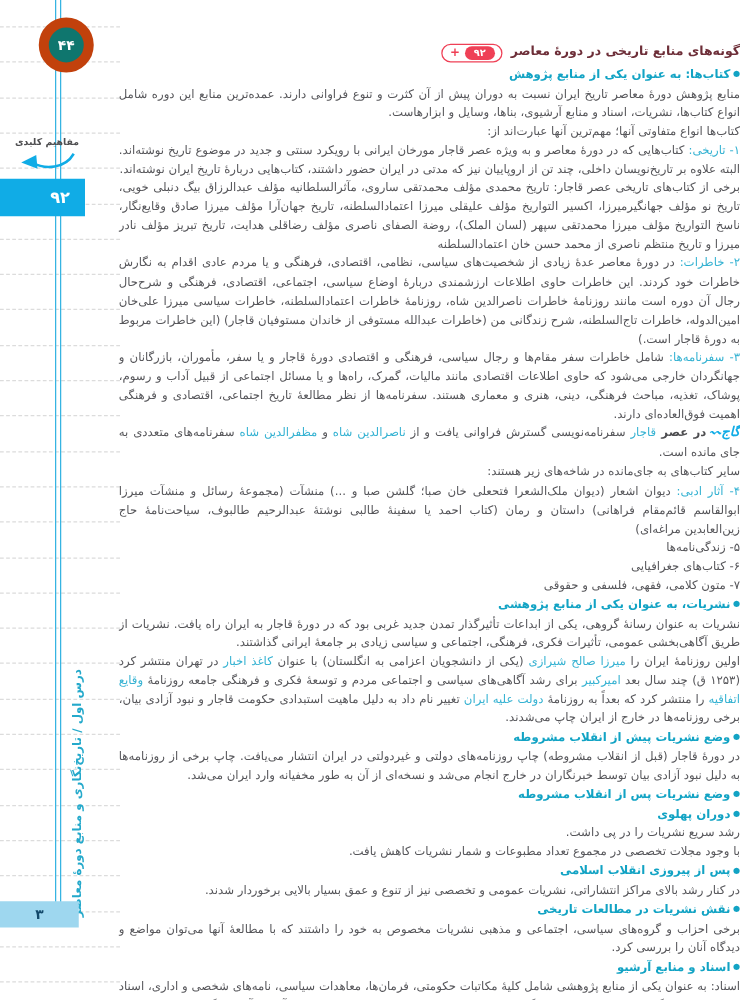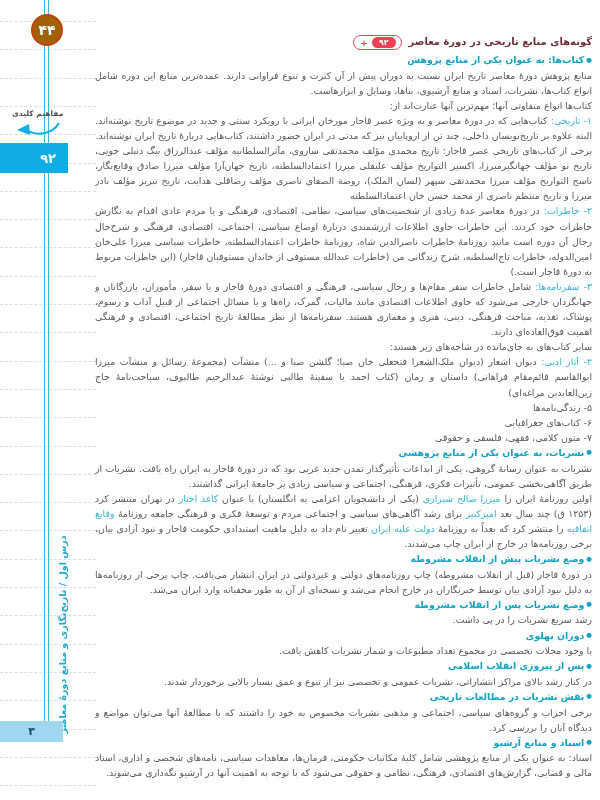--- a/index.html
+++ b/index.html
@@ -6,21 +6,21 @@
   body{
     width:600px;height:800px;background:#ffffff;position:relative;overflow:hidden;
     font-family:"DejaVu Sans", sans-serif;
   }
   
   .rule{position:absolute;left:0;width:96px;height:0;border-top:1px dashed #dcdcdc;z-index:0;}
   
   .spine{position:absolute;left:44px;top:0;height:722px;width:3px;
     border-left:1.5px solid #36b4e2;border-right:1.5px solid #36b4e2;z-index:1;}
   .milestone{position:absolute;left:31px;top:14px;width:28px;height:28px;border-radius:50%;
-    background:#a16207;border:2px solid #c2410c;color:#fff;font-size:14px;font-weight:bold;
+    background:#0f766e;border:8px solid #c2410c;color:#fff;font-size:11px;font-weight:bold;
     display:flex;align-items:center;justify-content:center;z-index:3;}
   .key-label{position:absolute;left:12px;top:109px;width:68px;text-align:left;
     font-size:7.5px;font-weight:bold;color:#4e4e50;z-index:3;}
   .key-arrow{position:absolute;left:16px;top:120px;z-index:3;}
   .section-box{position:absolute;left:0;top:143px;width:68px;height:30px;background:#10ace6;
     color:#fff;font-weight:bold;font-size:13px;display:flex;align-items:center;
     justify-content:flex-end;padding-left:0;padding-right:12px;box-sizing:border-box;z-index:2;
     direction:ltr;}
   .lesson-vert{position:absolute;width:242px;height:15px;left:-57px;top:627px;
     transform:rotate(-90deg);color:#24a9cb;font-weight:bold;font-size:9.5px;direction:rtl;
@@ -109,33 +109,34 @@
       </span>
     </div>
     <div id="blocks">
         <div class="block heading"><span class="bullet">●</span><span>کتاب‌ها: به عنوان یکی از منابع پژوهش</span></div>
         <div class="block para"><span>منابع پژوهش دورۀ معاصر تاریخ ایران نسبت به دوران پیش از آن کثرت و تنوع فراوانی دارند. عمده‌ترین منابع این دوره شامل انواع کتاب‌ها، نشریات، اسناد و منابع آرشیوی، بناها، وسایل و ابزارهاست.</span></div>
         <div class="block para"><span>کتاب‌ها انواع متفاوتی آنها؛ مهم‌ترین آنها عبارت‌اند از:</span></div>
         <div class="block para"><span class="label">۱- تاریخی:</span><span> کتاب‌هایی که در دورۀ معاصر و به ویژه عصر قاجار مورخان ایرانی با رویکرد سنتی و جدید در موضوع تاریخ نوشته‌اند. البته علاوه بر تاریخ‌نویسان داخلی، چند تن از اروپاییان نیز که مدتی در ایران حضور داشتند، کتاب‌هایی دربارۀ تاریخ ایران نوشته‌اند.</span></div>
         <div class="block para"><span>برخی از کتاب‌های تاریخی عصر قاجار: تاریخ محمدی مؤلف محمدتقی ساروی، مآثرالسلطانیه مؤلف عبدالرزاق بیگ دنبلی خویی، تاریخ نو مؤلف جهانگیرمیرزا، اکسیر التواریخ مؤلف علیقلی میرزا اعتمادالسلطنه، تاریخ جهان‌آرا مؤلف میرزا صادق وقایع‌نگار، ناسخ التواریخ مؤلف میرزا محمدتقی سپهر (لسان الملک)، روضة الصفای ناصری مؤلف رضاقلی هدایت، تاریخ تبریز مؤلف نادر میرزا و تاریخ منتظم ناصری از محمد حسن خان اعتمادالسلطنه</span></div>
         <div class="block para"><span class="label">۲- خاطرات:</span><span> در دورۀ معاصر عدۀ زیادی از شخصیت‌های سیاسی، نظامی، اقتصادی، فرهنگی و یا مردم عادی اقدام به نگارش خاطرات خود کردند. این خاطرات حاوی اطلاعات ارزشمندی دربارۀ اوضاع سیاسی، اجتماعی، اقتصادی، فرهنگی و شرح‌حال رجال آن دوره است مانند روزنامۀ خاطرات ناصرالدین شاه، روزنامۀ خاطرات اعتمادالسلطنه، خاطرات سیاسی میرزا علی‌خان امین‌الدوله، خاطرات تاج‌السلطنه، شرح زندگانی من (خاطرات عبدالله مستوفی از خاندان مستوفیان قاجار) (این خاطرات مربوط به دورۀ قاجار است.)</span></div>
         <div class="block para"><span class="label">۳- سفرنامه‌ها:</span><span> شامل خاطرات سفر مقام‌ها و رجال سیاسی، فرهنگی و اقتصادی دورۀ قاجار و یا سفر، مأموران، بازرگانان و جهانگردان خارجی می‌شود که حاوی اطلاعات اقتصادی مانند مالیات، گمرک، راه‌ها و یا مسائل اجتماعی از قبیل آداب و رسوم، پوشاک، تغذیه، مباحث فرهنگی، دینی، هنری و معماری هستند. سفرنامه‌ها از نظر مطالعۀ تاریخ اجتماعی، اقتصادی و فرهنگی اهمیت فوق‌العاده‌ای دارند.</span></div>
+        <div class="block note"><span class="note-logo">گاج</span><span class="note-squiggle">〰</span><span class="b">در عصر </span><span class="hl">قاجار</span><span> سفرنامه‌نویسی گسترش فراوانی یافت و از </span><span class="hl">ناصرالدین شاه</span><span> و </span><span class="hl">مظفرالدین شاه</span><span> سفرنامه‌های متعددی به جای مانده است.</span></div>
         <div class="block para"><span>سایر کتاب‌های به جای‌مانده در شاخه‌های زیر هستند:</span></div>
         <div class="block para"><span class="label">۴- آثار ادبی:</span><span> دیوان اشعار (دیوان ملک‌الشعرا فتحعلی خان صبا؛ گلشن صبا و ...) منشآت (مجموعۀ رسائل و منشآت میرزا ابوالقاسم قائم‌مقام فراهانی) داستان و رمان (کتاب احمد یا سفینۀ طالبی نوشتۀ عبدالرحیم طالبوف، سیاحت‌نامۀ حاج زین‌العابدین مراغه‌ای)</span></div>
         <div class="block para"><span>۵- زندگی‌نامه‌ها</span></div>
         <div class="block para"><span>۶- کتاب‌های جغرافیایی</span></div>
         <div class="block para"><span>۷- متون کلامی، فقهی، فلسفی و حقوقی</span></div>
         <div class="block heading"><span class="bullet">●</span><span>نشریات، به عنوان یکی از منابع پژوهشی</span></div>
         <div class="block para"><span>نشریات به عنوان رسانۀ گروهی، یکی از ابداعات تأثیرگذار تمدن جدید غربی بود که در دورۀ قاجار به ایران راه یافت. نشریات از طریق آگاهی‌بخشی عمومی، تأثیرات فکری، فرهنگی، اجتماعی و سیاسی زیادی بر جامعۀ ایرانی گذاشتند.</span></div>
         <div class="block para"><span>اولین روزنامۀ ایران را </span><span class="hl">میرزا صالح شیرازی</span><span> (یکی از دانشجویان اعزامی به انگلستان) با عنوان </span><span class="hl">کاغذ اخبار</span><span> در تهران منتشر کرد (۱۲۵۳ ق) چند سال بعد </span><span class="hl">امیرکبیر</span><span> برای رشد آگاهی‌های سیاسی و اجتماعی مردم و توسعۀ فکری و فرهنگی جامعه روزنامۀ </span><span class="hl">وقایع اتفاقیه</span><span> را منتشر کرد که بعداً به روزنامۀ </span><span class="hl">دولت علیه ایران</span><span> تغییر نام داد به دلیل ماهیت استبدادی حکومت قاجار و نبود آزادی بیان، برخی روزنامه‌ها در خارج از ایران چاپ می‌شدند.</span></div>
         <div class="block heading"><span class="bullet">●</span><span>وضع نشریات پیش از انقلاب مشروطه</span></div>
         <div class="block para"><span>در دورۀ قاجار (قبل از انقلاب مشروطه) چاپ روزنامه‌های دولتی و غیردولتی در ایران انتشار می‌یافت. چاپ برخی از روزنامه‌ها به دلیل نبود آزادی بیان توسط خبرنگاران در خارج انجام می‌شد و نسخه‌ای از آن به طور مخفیانه وارد ایران می‌شد.</span></div>
         <div class="block heading"><span class="bullet">●</span><span>وضع نشریات پس از انقلاب مشروطه</span></div>
+        <div class="block heading"><span class="bullet">●</span><span>دوران پهلوی</span></div>
         <div class="block para"><span>رشد سریع نشریات را در پی داشت.</span></div>
-        <div class="block heading"><span class="bullet">●</span><span>دوران پهلوی</span></div>
         <div class="block para"><span>با وجود مجلات تخصصی در مجموع تعداد مطبوعات و شمار نشریات کاهش یافت.</span></div>
         <div class="block heading"><span class="bullet">●</span><span>پس از پیروزی انقلاب اسلامی</span></div>
         <div class="block para"><span>در کنار رشد بالای مراکز انتشاراتی، نشریات عمومی و تخصصی نیز از تنوع و عمق بسیار بالایی برخوردار شدند.</span></div>
         <div class="block heading"><span class="bullet">●</span><span>نقش نشریات در مطالعات تاریخی</span></div>
         <div class="block para"><span>برخی احزاب و گروه‌های سیاسی، اجتماعی و مذهبی نشریات مخصوص به خود را داشتند که با مطالعۀ آنها می‌توان مواضع و دیدگاه آنان را بررسی کرد.</span></div>
         <div class="block heading"><span class="bullet">●</span><span>اسناد و منابع آرشیو</span></div>
         <div class="block para"><span>اسناد: به عنوان یکی از منابع پژوهشی شامل کلیۀ مکاتبات حکومتی، فرمان‌ها، معاهدات سیاسی، نامه‌های شخصی و اداری، اسناد مالی و قضایی، گزارش‌های اقتصادی، فرهنگی، نظامی و حقوقی می‌شود که با توجه به اهمیت آنها در آرشیو نگه‌داری می‌شوند.</span></div>
       </div>
   </div>
 

